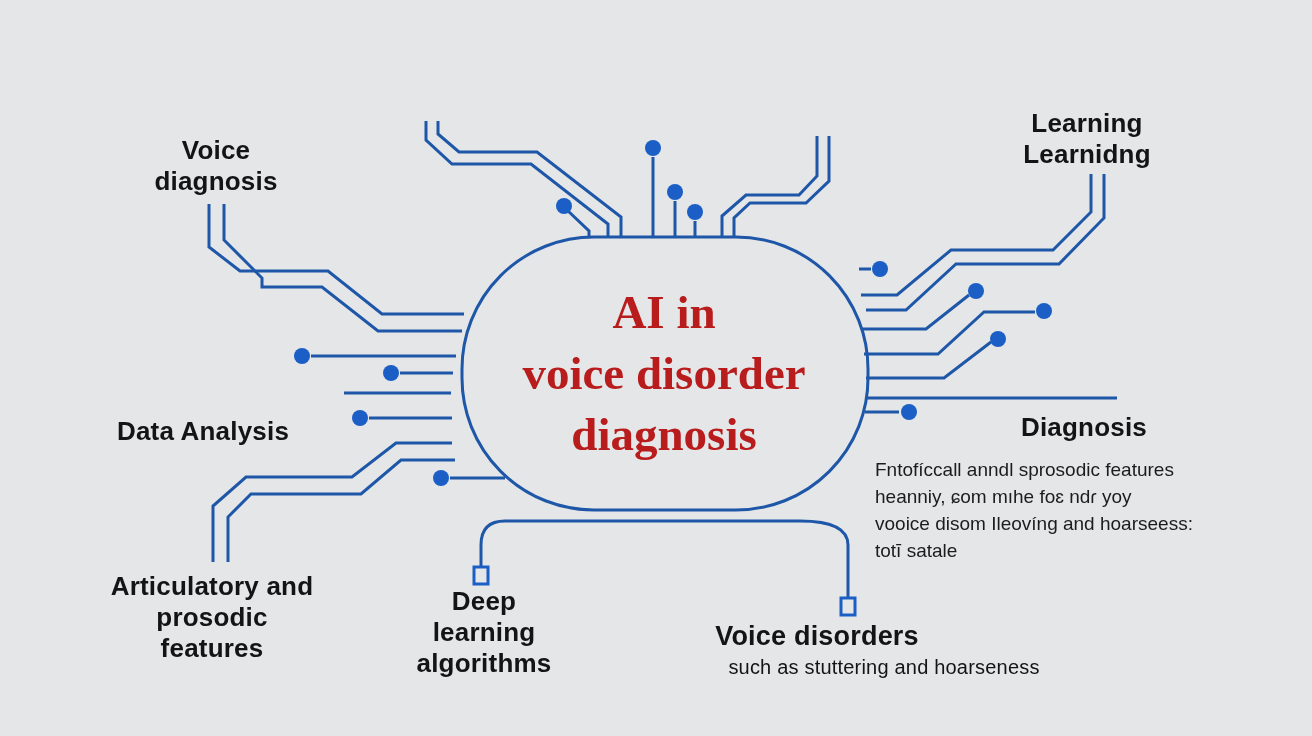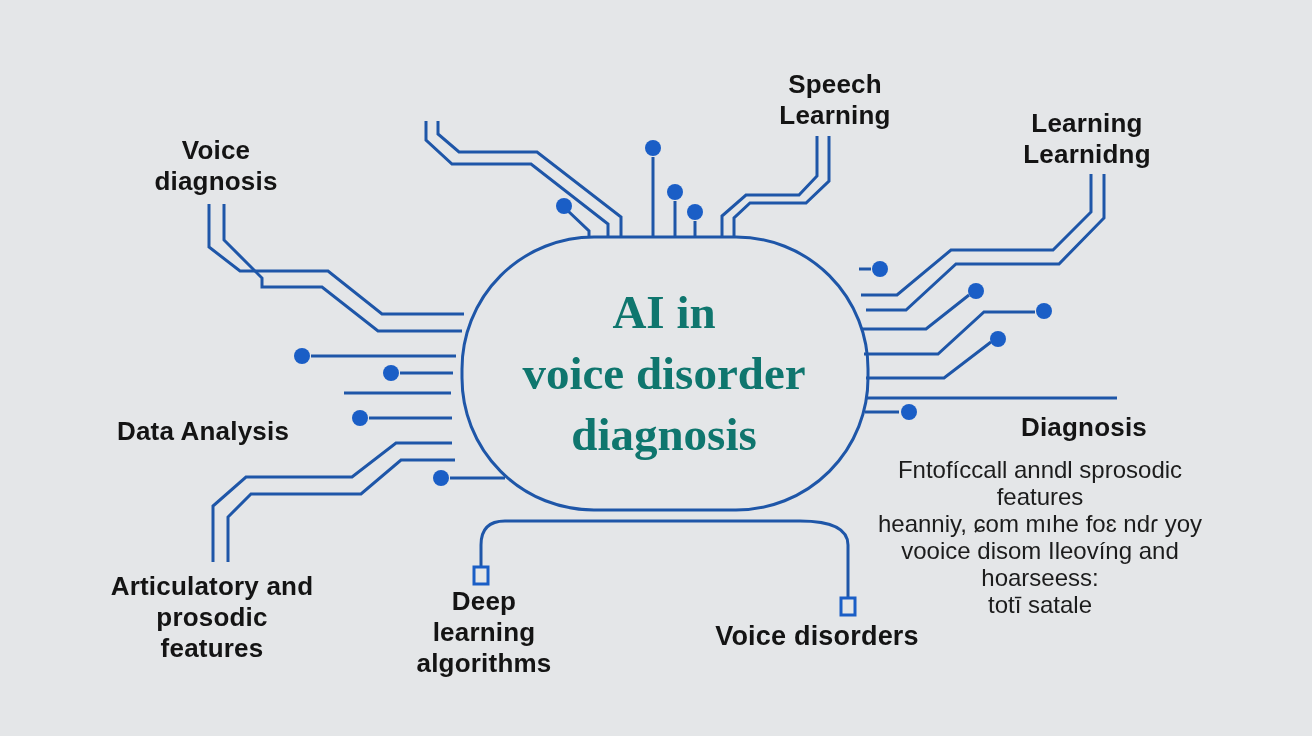--- a/index.html
+++ b/index.html
@@ -33,39 +33,39 @@
   .label.sub{
     font-weight:normal;
     font-size:20px;
     letter-spacing:.2px;
   }
   .note{
     position:absolute;
     left:875px; top:456px;
     width:330px;
     transform:none;
-    text-align:center;
+    text-align:left;
     white-space:pre-line;
-    font-size:24px;
+    font-size:19px;
     line-height:27px;
     font-weight:normal;
     color:#1c1c1c;
   }
   .center-title{
     position:absolute;
     left:664px; top:374px;
     transform:translate(-50%,-50%);
     width:420px;
     text-align:center;
     white-space:pre-line;
     font-family:"Liberation Serif","DejaVu Serif",serif;
     font-weight:bold;
     font-size:47px;
     line-height:1.3;
-    color:#0f766e;
+    color:#b91c1c;
   }
   
   .pos-voice-analysis{left:216px;top:166px;}
   .pos-speech-recognition{left:477px;top:96px;white-space:nowrap;}
   .pos-speech-learning{left:835px;top:100px;}
   .pos-machine-learning{left:1087px;top:139px;}
   .pos-diagnosis{left:1084px;top:428px;white-space:nowrap;}
   .pos-data-analysis{left:203px;top:432px;white-space:nowrap;}
   .pos-articulatory{left:212px;top:618px;}
   .pos-deep-learning{left:484px;top:633px;}
@@ -142,22 +142,20 @@
   </svg>
 
   <div class="center-title">AI in
 voice disorder
 diagnosis</div>
 
   <div class="label pos-voice-analysis">Voice
 diagnosis</div>
 
 
-  <div class="label pos-speech-learning">Speech
-Learning</div>
 
   <div class="label pos-machine-learning">Learning
 Learnidng</div>
 
   <div class="label pos-diagnosis">Diagnosis</div>
 
   <div class="note">Fntofíccall anndl sprosodic features
 heanniy, ɕom mıhe foɛ ndɾ yoy
 vooice disom Ileovíng and hoarseess:
 totī satale</div>
@@ -167,14 +165,15 @@
   <div class="label pos-deep-learning">Deep
 learning
 algorithms</div>
 
   <div class="label pos-articulatory">Articulatory and
 prosodic
 features</div>
 
   <div class="label pos-voice-disorders">Voice disorders</div>
 
+  <div class="label sub pos-voice-disorders-sub">such as stuttering and hoarseness</div>
 
 </div>
 
 </body></html>

